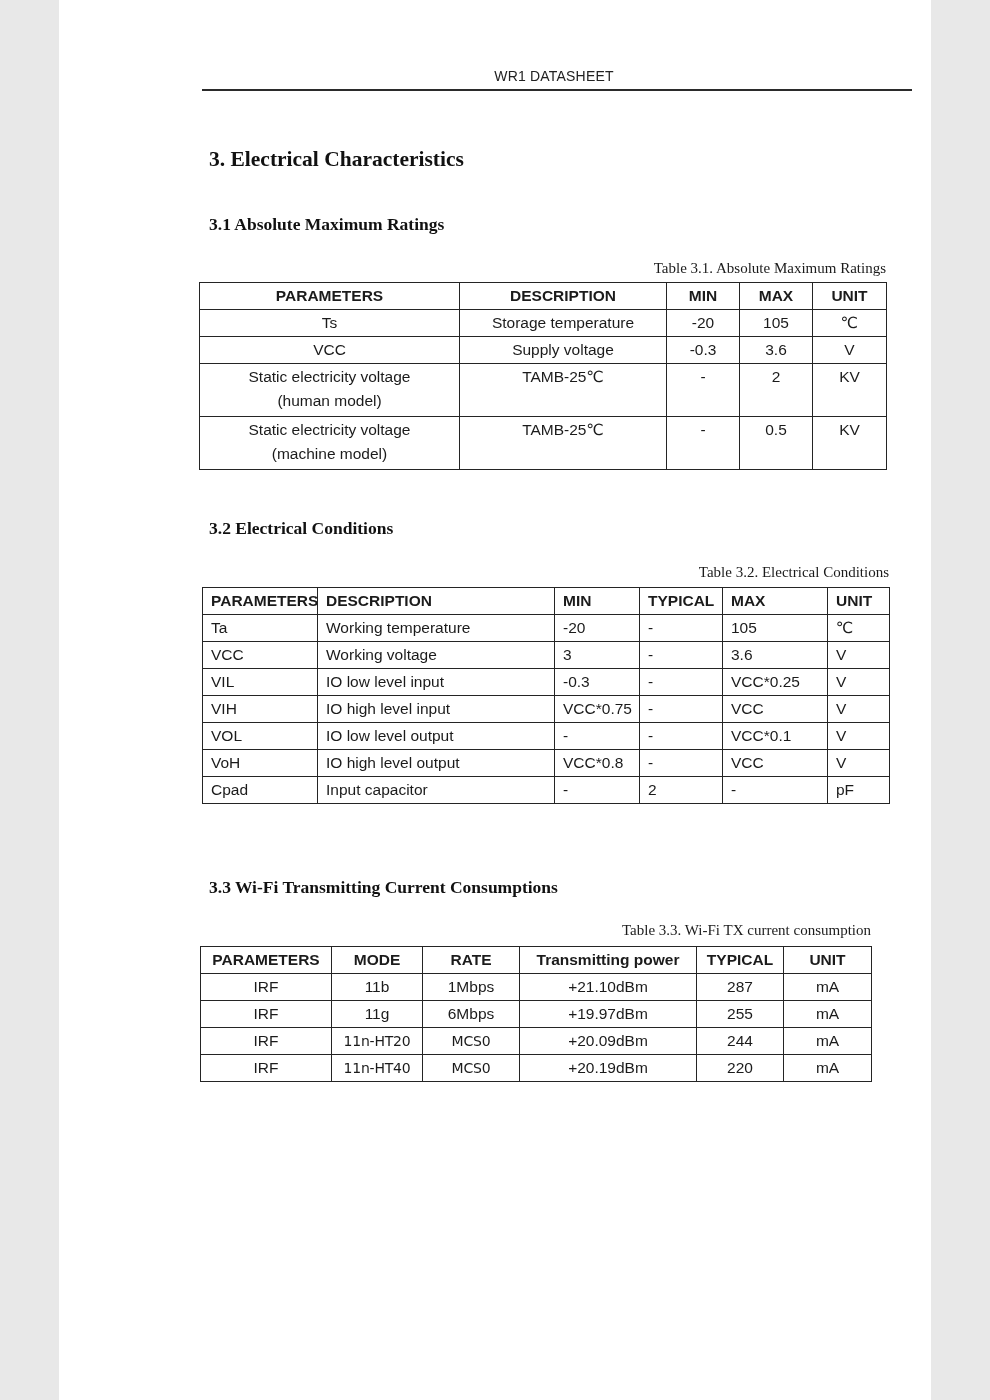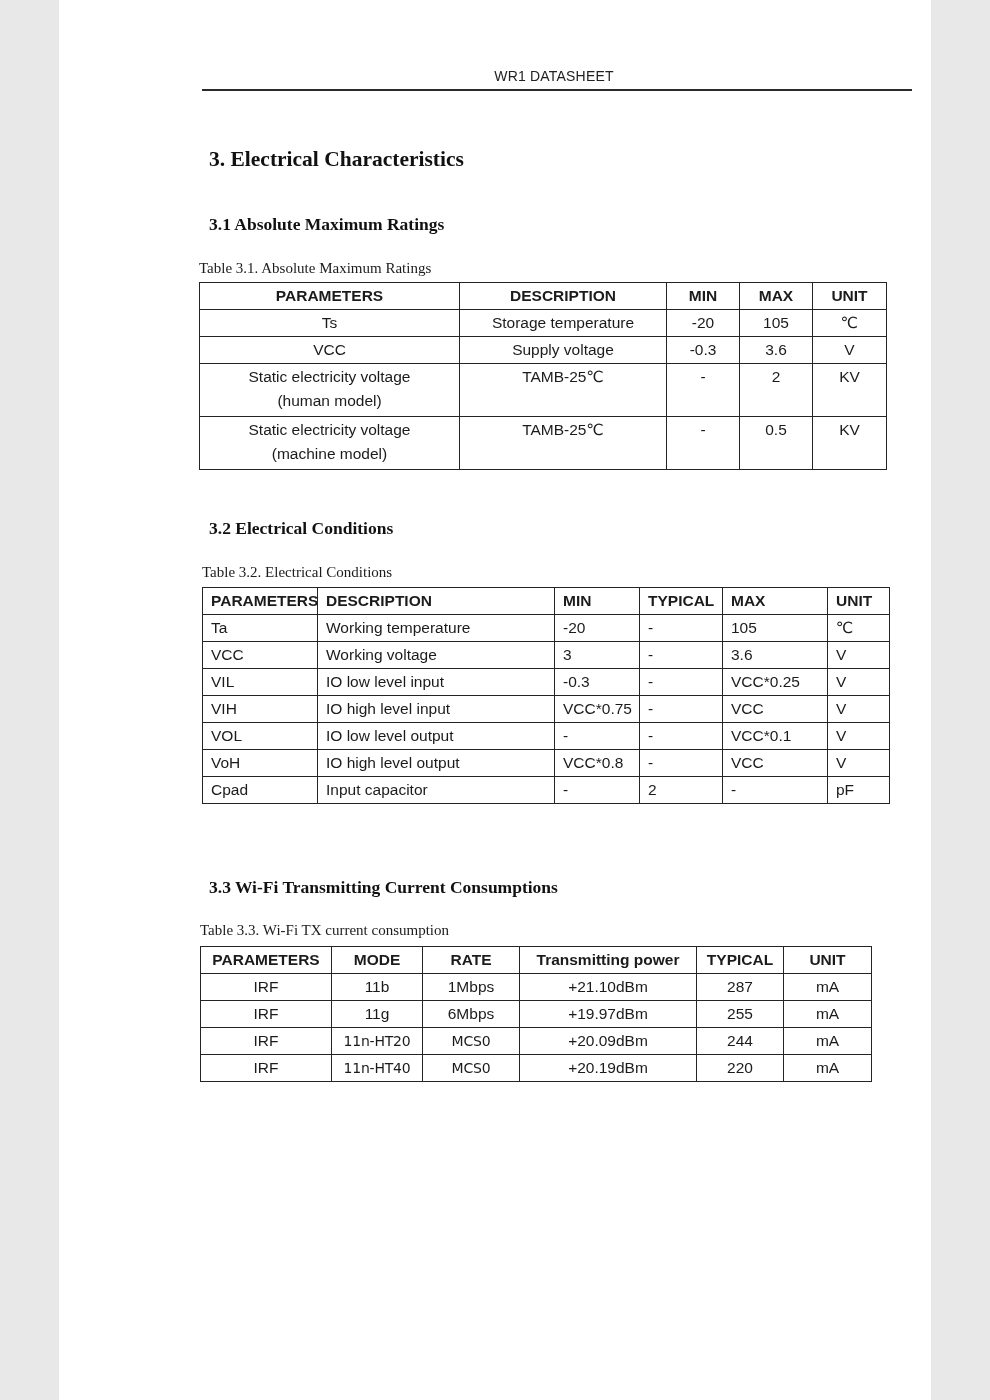--- a/index.html
+++ b/index.html
@@ -28,21 +28,21 @@
   }
   .h-sub {
     position:absolute; left:150px;
     font-family:"Liberation Serif","DejaVu Serif",serif;
     font-weight:bold; font-size:17.5px; color:#111;
   }
   .h-31 { top:214px; }
   .h-32 { top:518px; }
   .h-33 { top:877px; }
   .tbl-caption {
-    position:absolute; text-align:left;
+    position:absolute; text-align:right;
     font-family:"Liberation Serif","DejaVu Serif",serif;
     font-size:15px; color:#1b1b1b;
   }
   .cap-31 { top:260px; left:140px; width:687px; }
   .cap-32 { top:564px; left:143px; width:687px; }
   .cap-33 { top:922px; left:141px; width:671px; }
 
   table.sheet {
     position:absolute;
     border-collapse:collapse;

